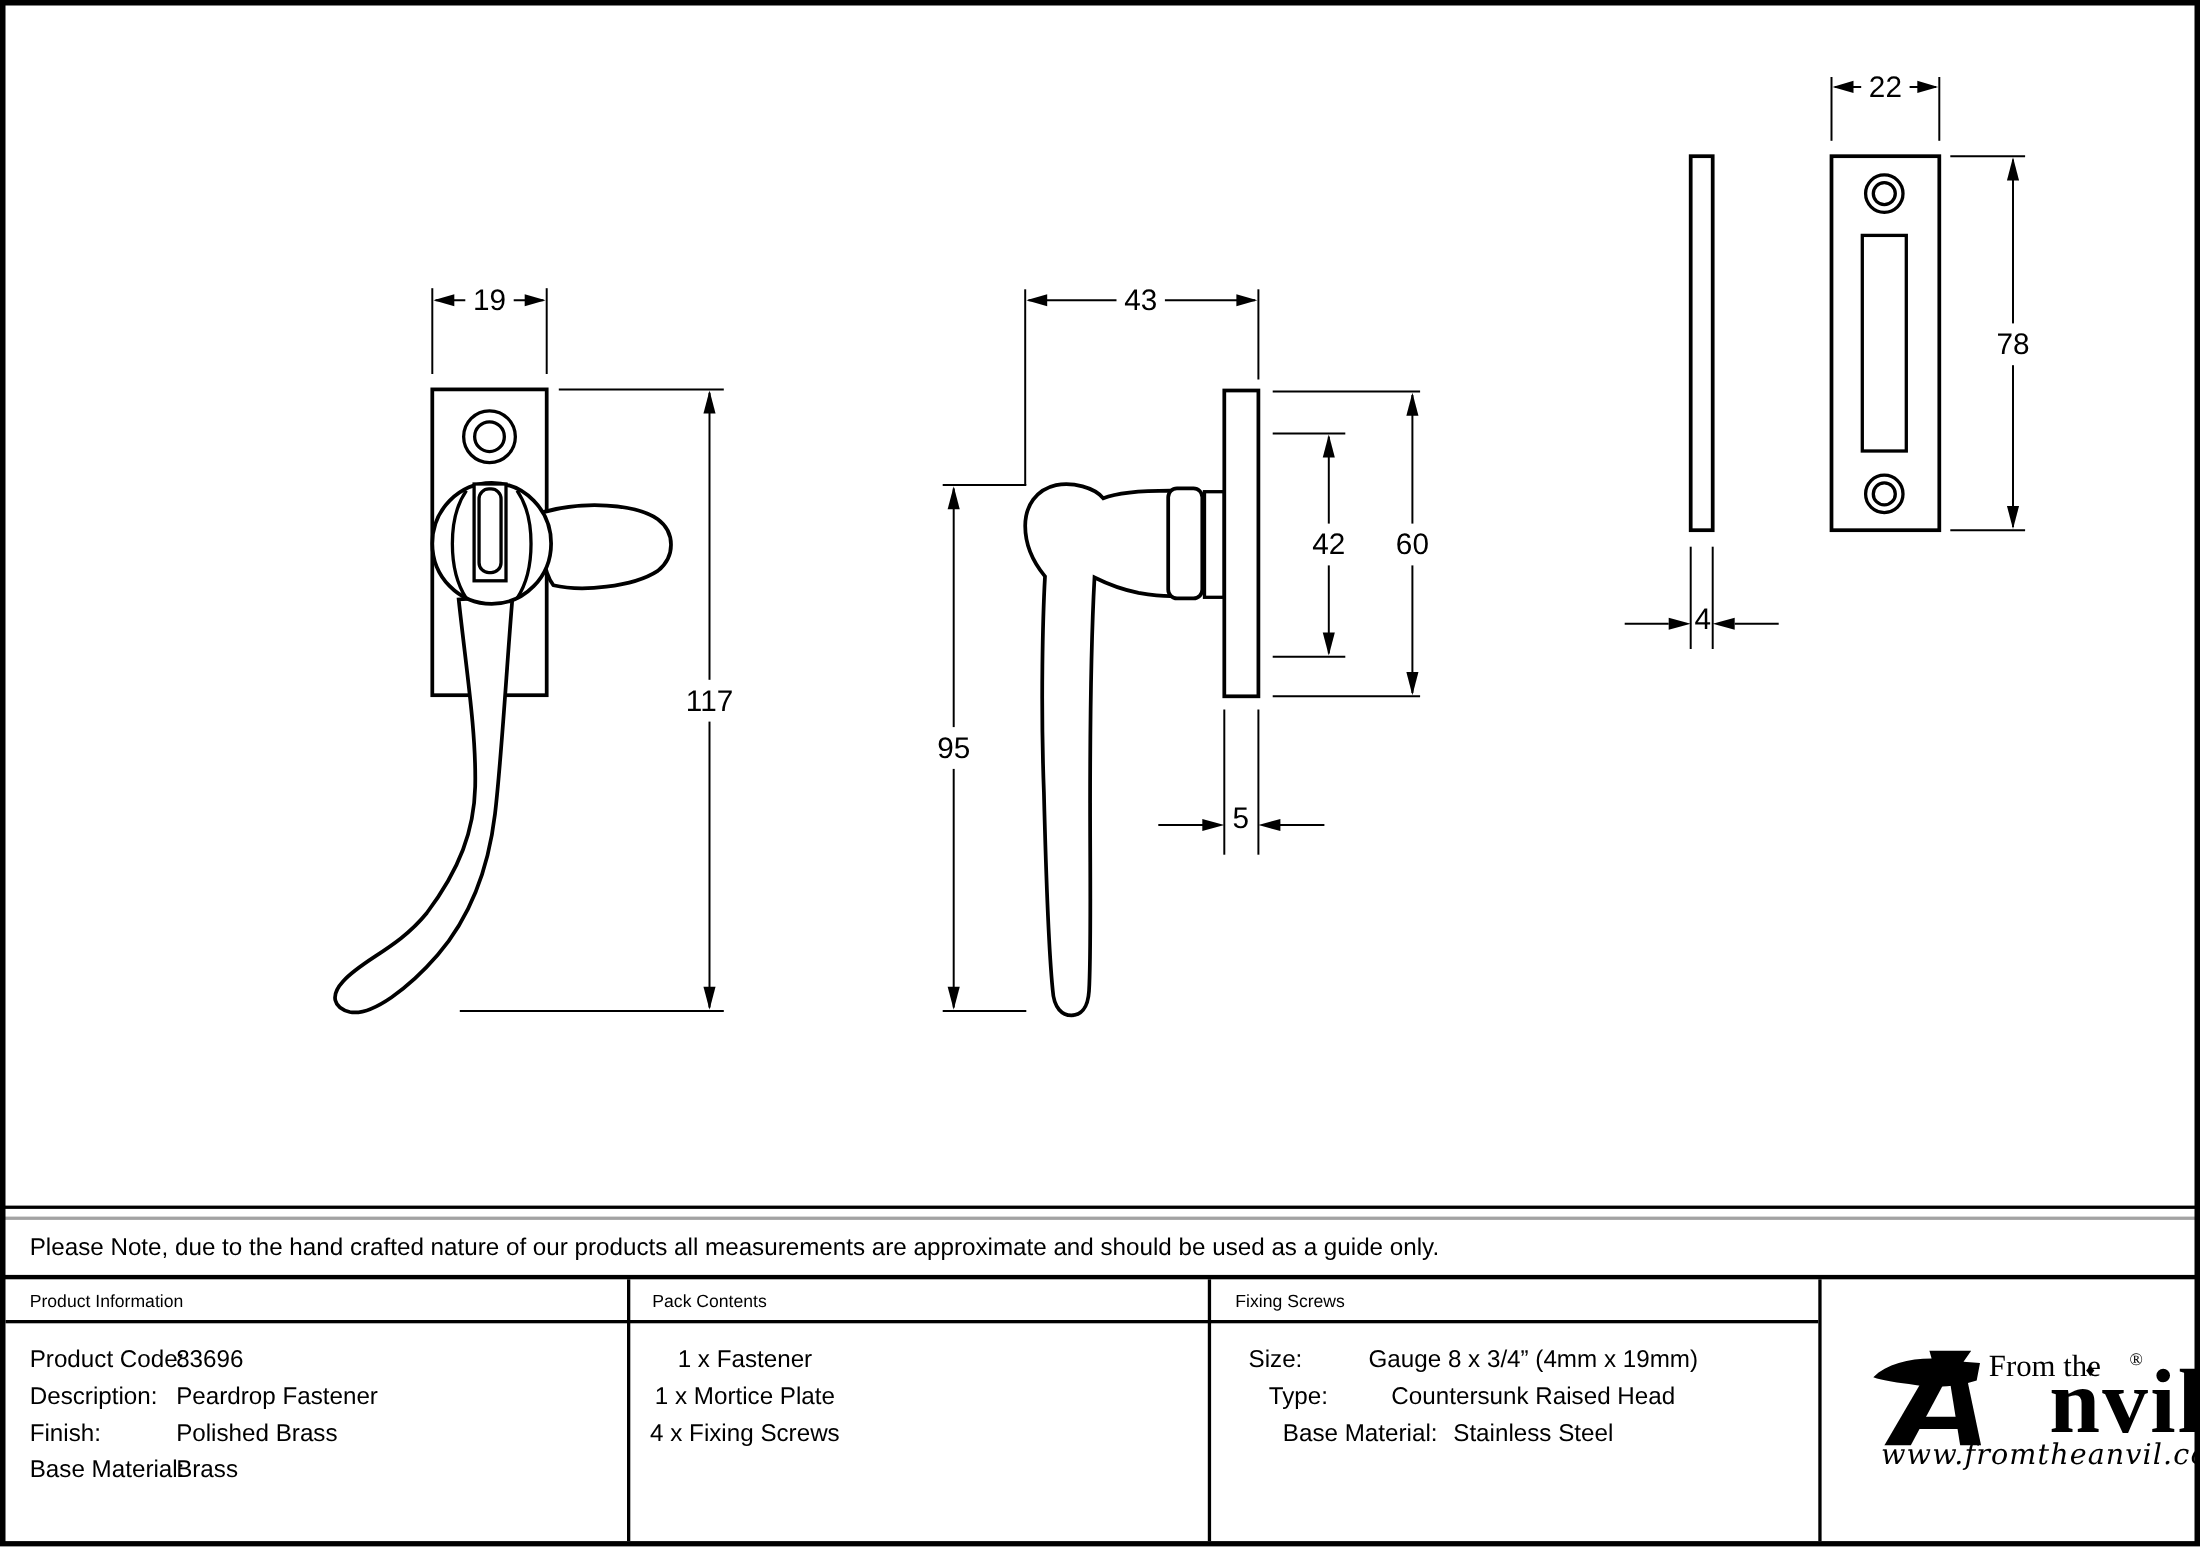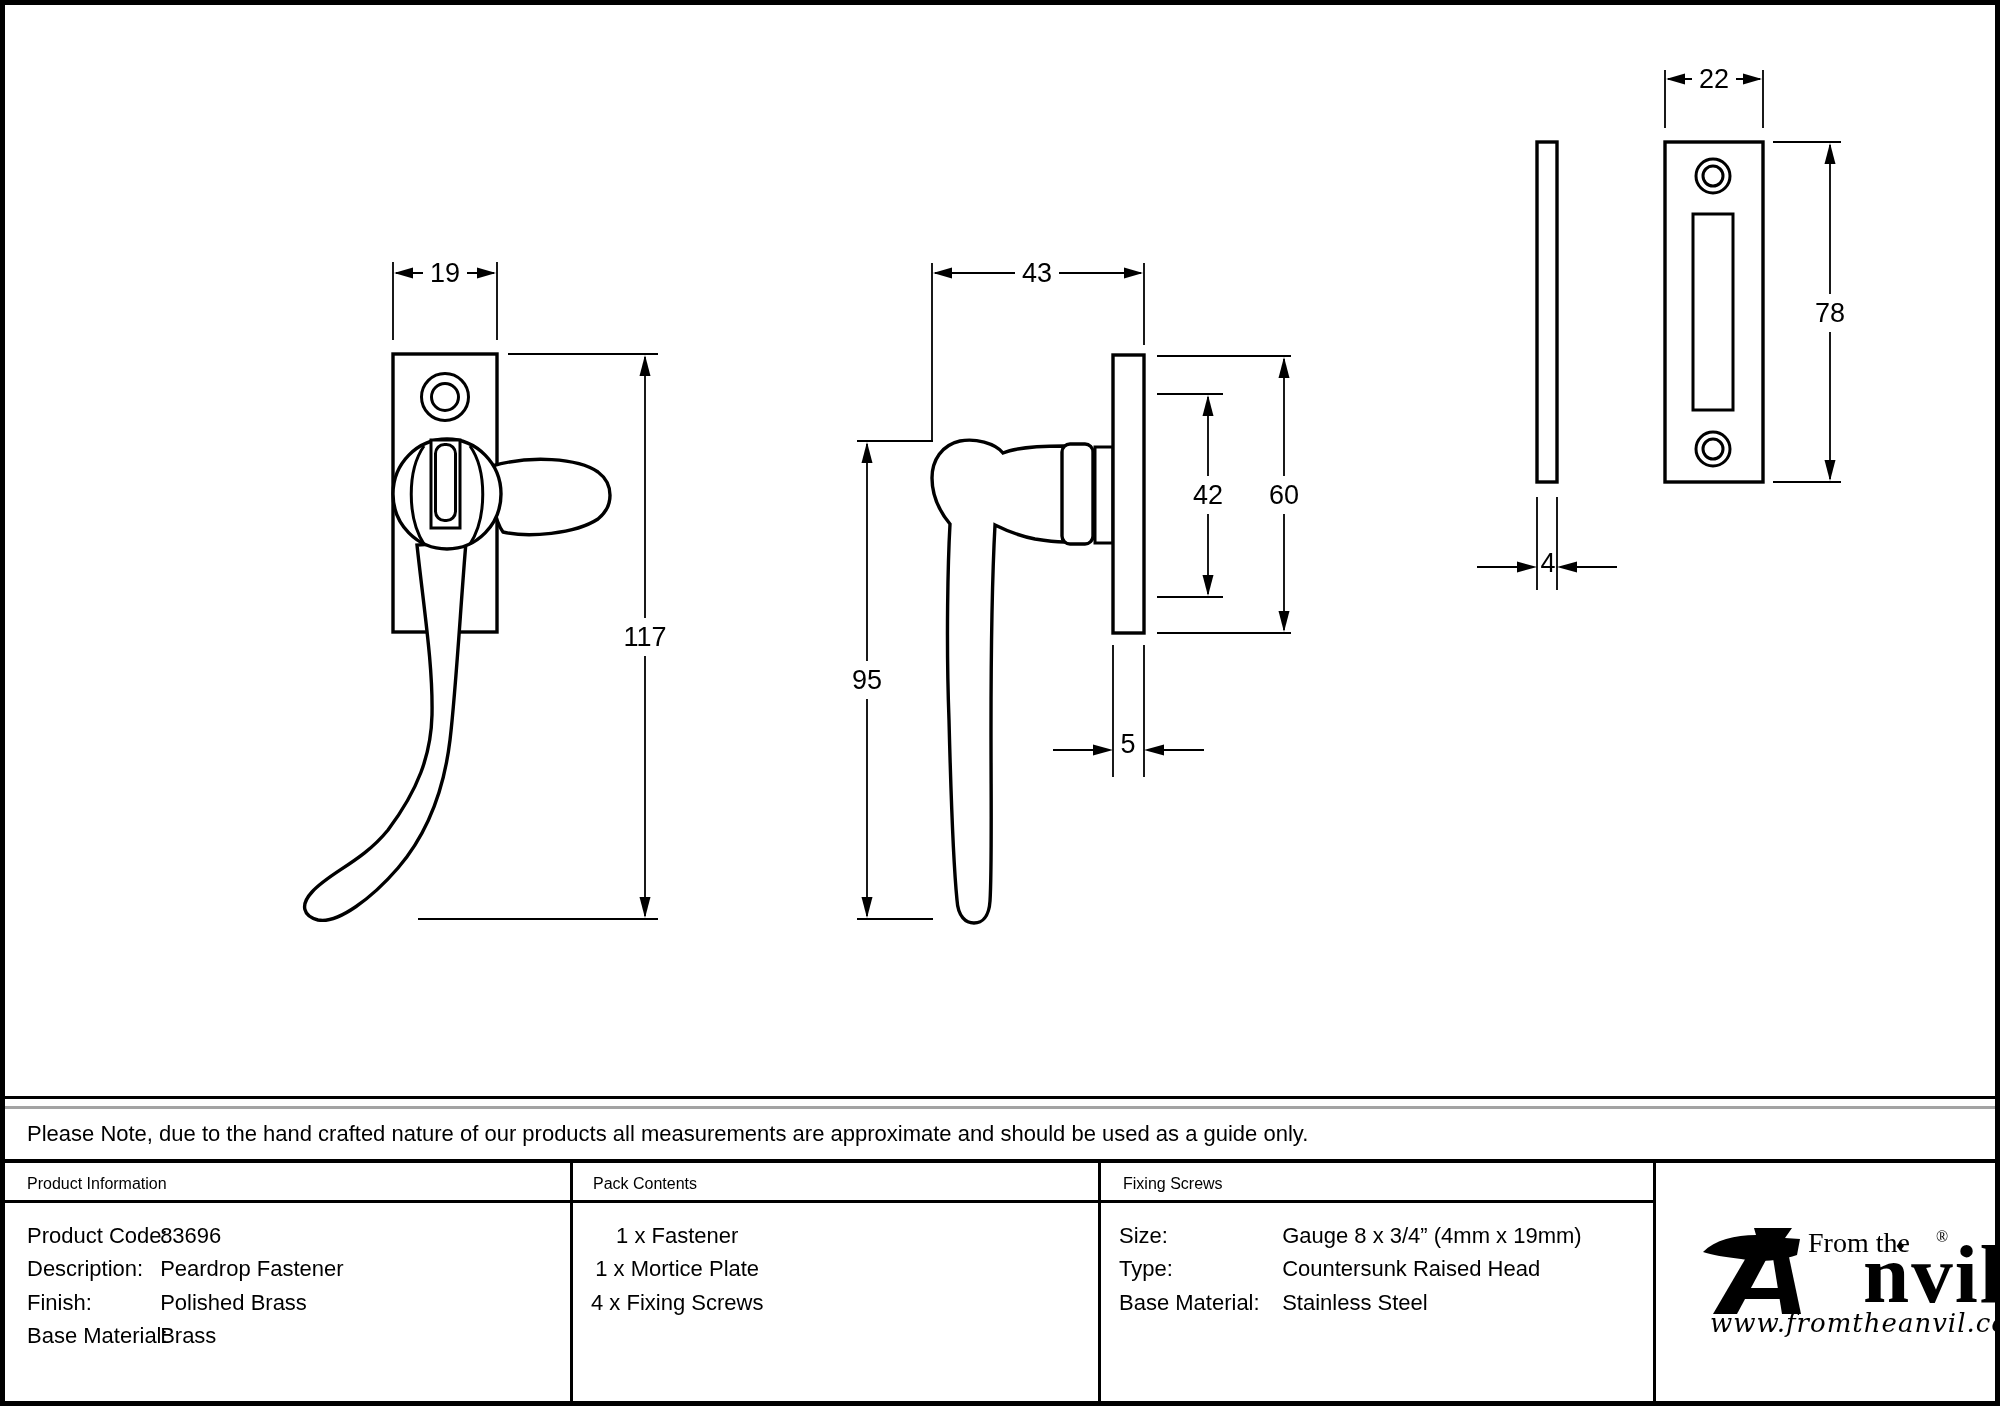--- a/index.html
+++ b/index.html
@@ -241,21 +241,21 @@
       <span>Brass</span>
     </div>
   </div>
 
   <div class="rows" style="left:591px;text-align:center;">
     <div class="row">1 x Fastener</div>
     <div class="row">1 x Mortice Plate</div>
     <div class="row">4 x Fixing Screws</div>
   </div>
 
-  <div class="rows fs" style="left:1119px;">
+  <div class="rows fs" style="left:1081px;text-align:center;">
     <div class="row">
       <span class="lbl">Size:</span>
       <span>Gauge 8 x 3/4” (4mm x 19mm)</span>
     </div>
     <div class="row">
       <span class="lbl">Type:</span>
       <span>Countersunk Raised Head</span>
     </div>
     <div class="row">
       <span class="lbl">Base Material:</span>

